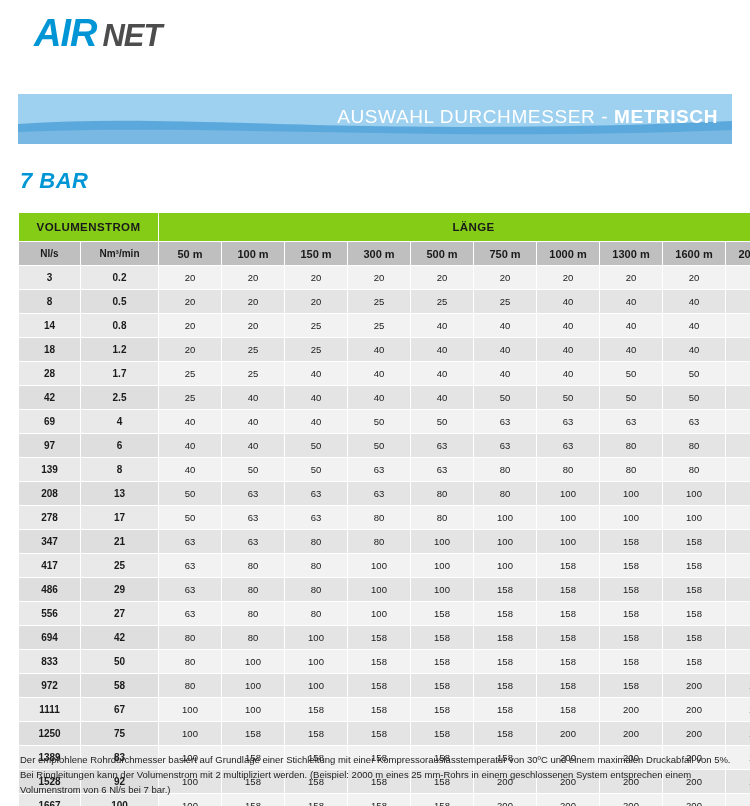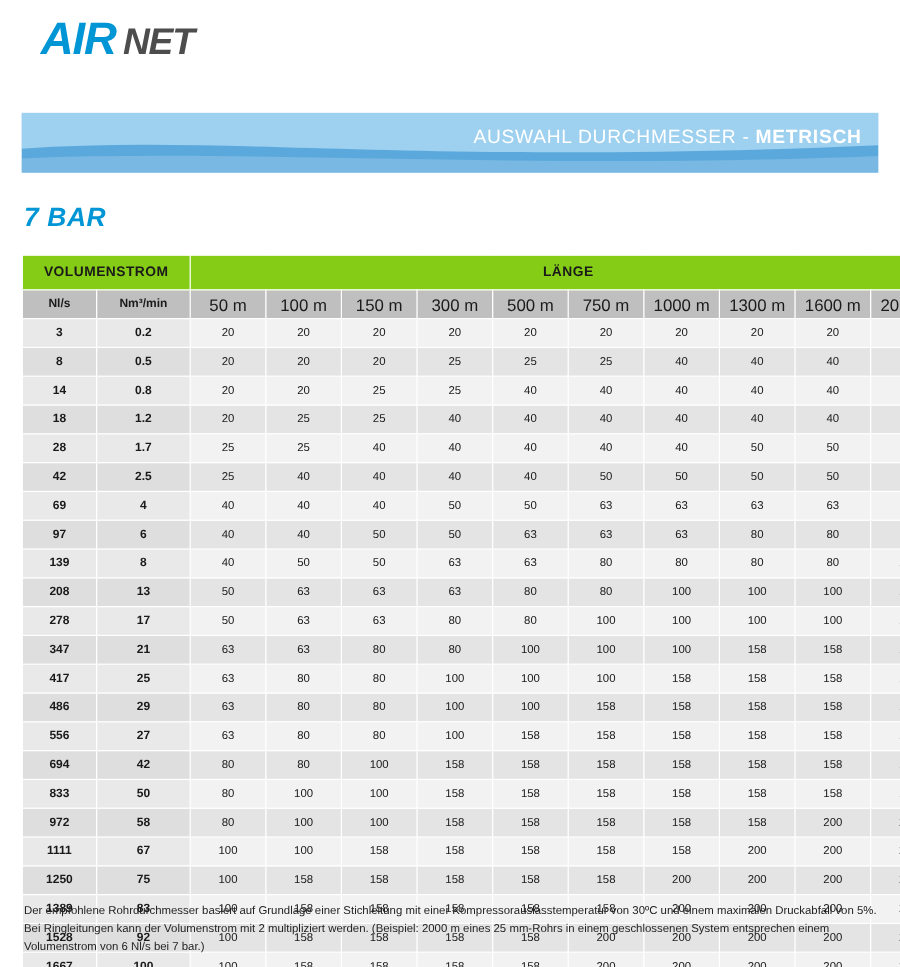--- a/index.html
+++ b/index.html
@@ -56,21 +56,21 @@
     position: absolute;
     left: 0;
     top: 0;
     width: 100%;
     height: 100%;
   }
   .band-title {
     position: absolute;
     right: 14px;
     top: 12px;
-    font-size: 16px;
+    font-size: 19px;
     letter-spacing: 0.6px;
     color: #ffffff;
     font-weight: normal;
     white-space: nowrap;
   }
   .band-title b {
     font-weight: bold;
   }
 
   
@@ -115,22 +115,22 @@
     letter-spacing: 0.4px;
   }
   .hdr-sub {
     background: #bfbfbf;
     font-size: 10px;
     font-weight: bold;
     color: #1a1a1a;
     height: 21px;
   }
   .hdr-sub.len {
-    font-weight: normal;
-    font-size: 14px;
+    font-weight: bold;
+    font-size: 11px;
   }
   td.flow {
     font-size: 10px;
     font-weight: bold;
     color: #1a1a1a;
     height: 21px;
   }
   td.val {
     font-size: 9.5px;
     color: #1a1a1a;

